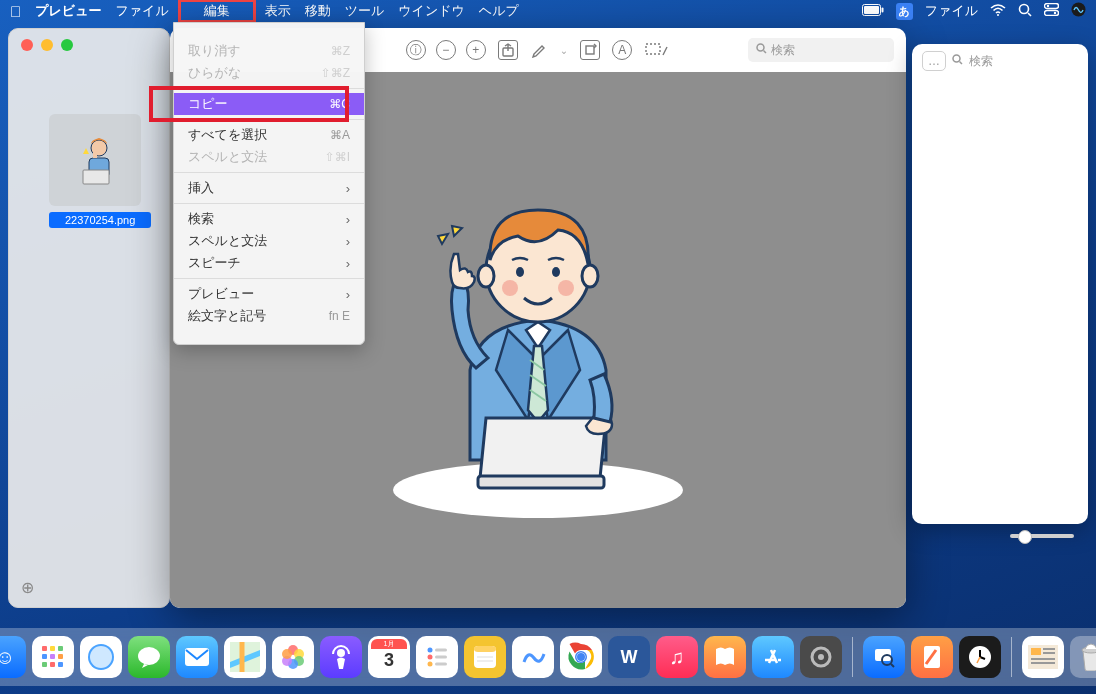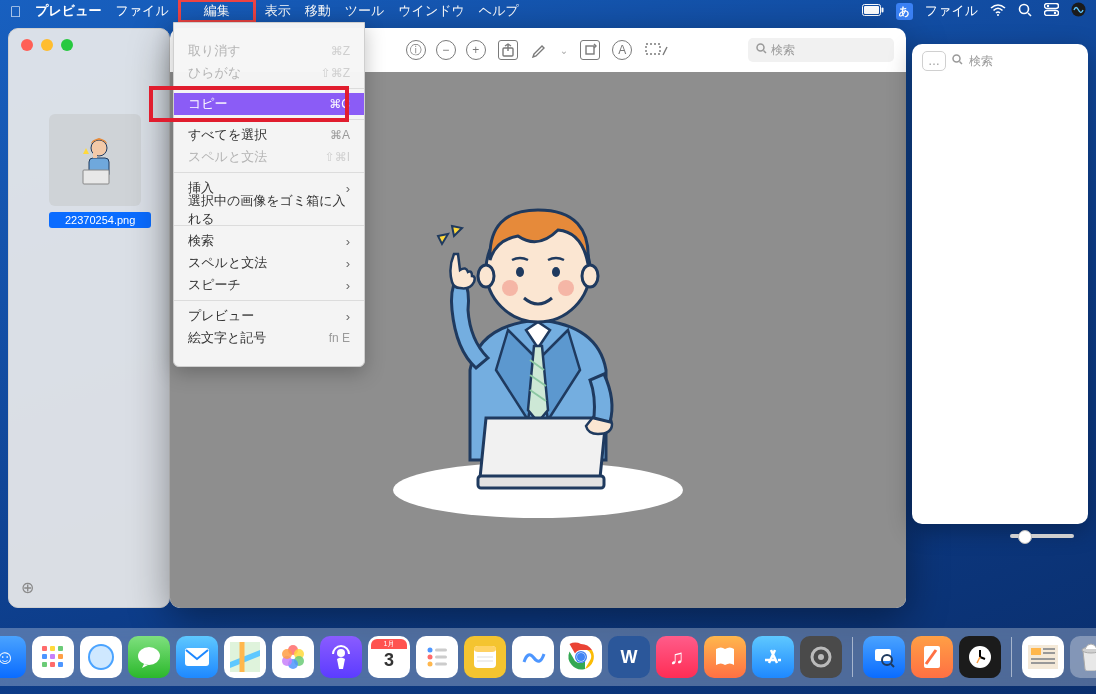--- a/index.html
+++ b/index.html
@@ -235,23 +235,20 @@
     </div>
   <div class="row d">
       <span>スペルと文法</span>
       <span class="sc">⇧⌘I</span>
     </div>
   <hr>
   <div class="row">
       <span>挿入</span>
       <span class="sub">›</span>
     </div>
-  <div class="row">
-      <span>選択中の画像をゴミ箱に入れる</span>
-    </div>
   <hr>
   <div class="row">
       <span>検索</span>
       <span class="sub">›</span>
     </div>
   <div class="row">
       <span>スペルと文法</span>
       <span class="sub">›</span>
     </div>
   <div class="row">

